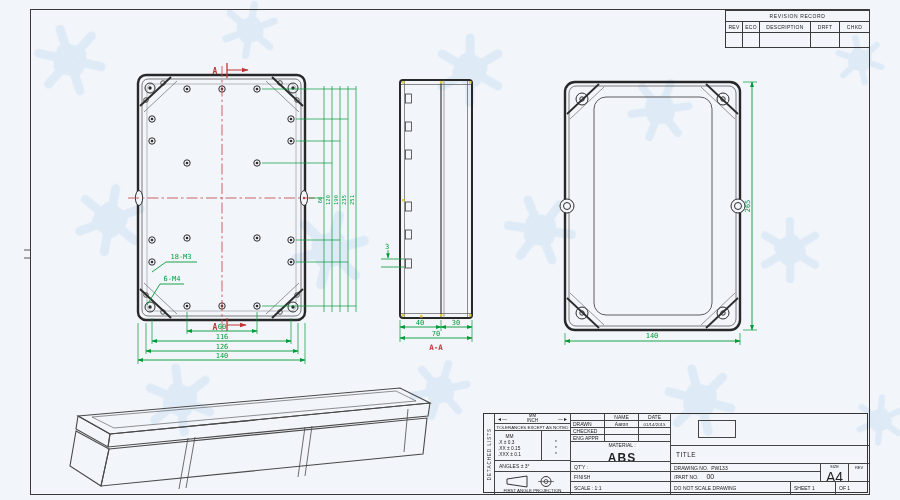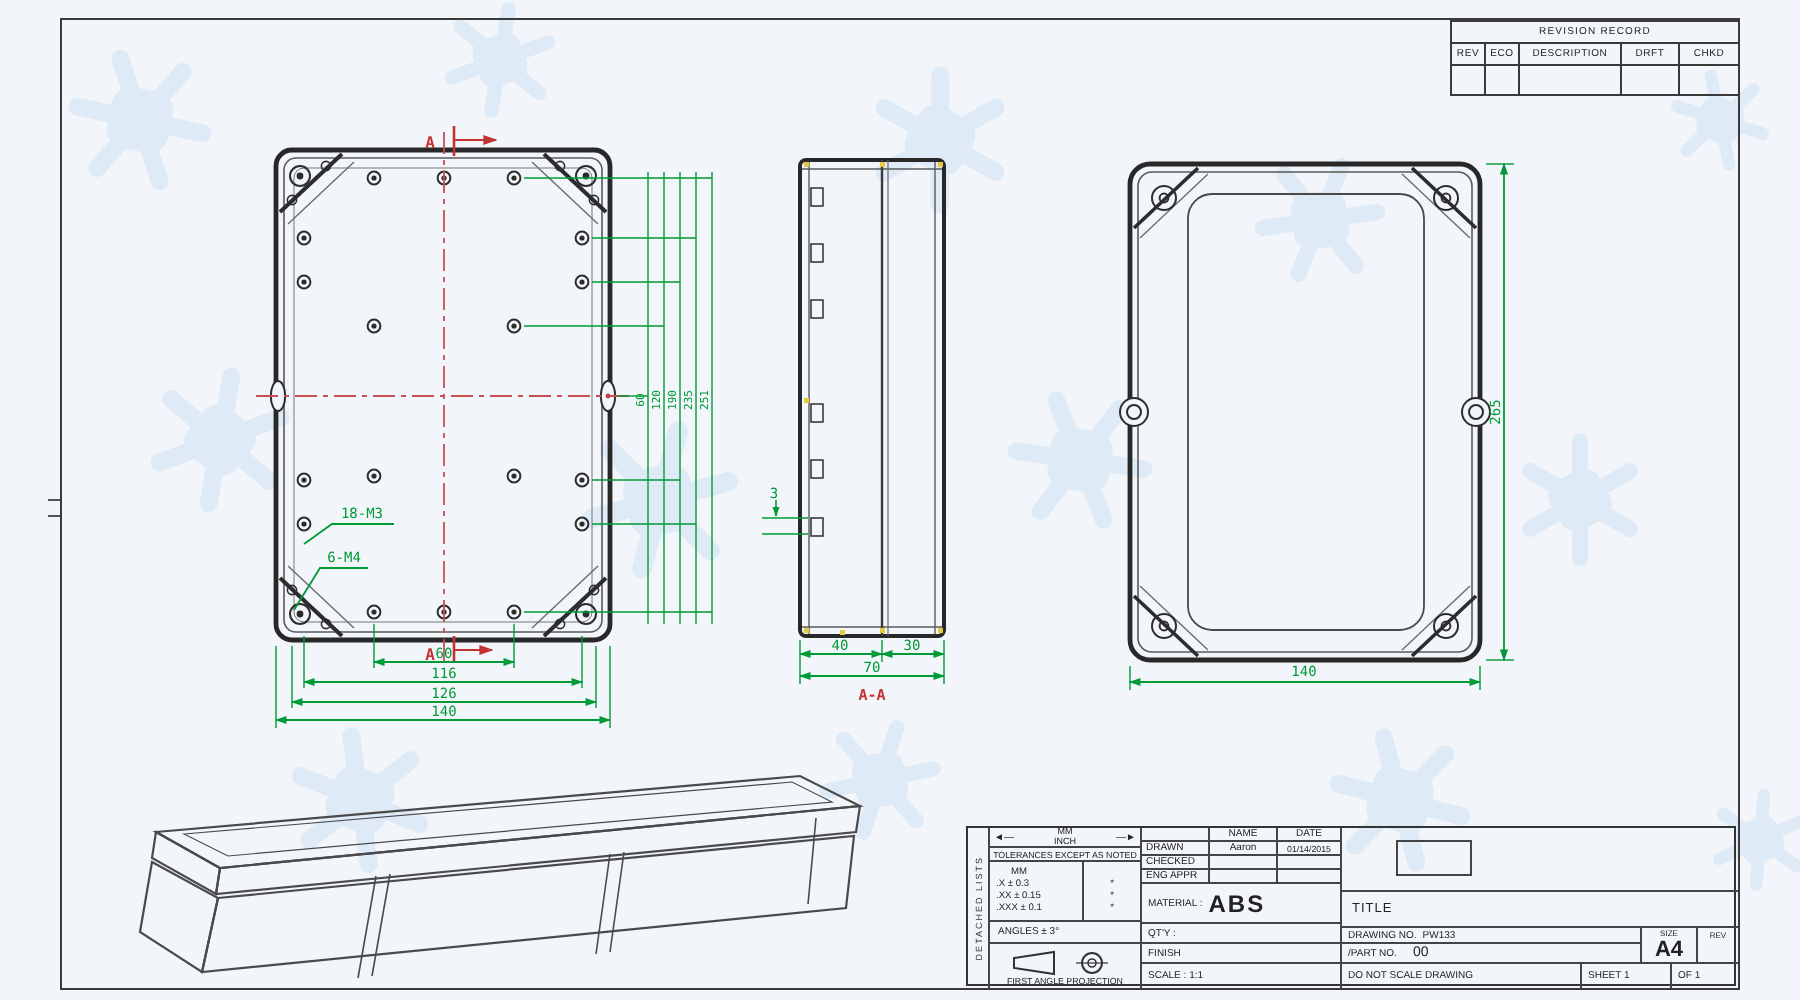--- a/index.html
+++ b/index.html
@@ -17,21 +17,21 @@
   .rev .cell{position:absolute;box-sizing:border-box;border-right:1px solid #3a3a3a;height:100%;
              display:flex;align-items:center;justify-content:center;letter-spacing:.3px;}
   
   .tb{position:absolute;left:483px;top:413px;width:385px;height:80px;border:1.5px solid #333;z-index:2;
       box-sizing:border-box;font-size:5px;}
   .tb .c{position:absolute;box-sizing:border-box;border-right:1px solid #444;border-bottom:1px solid #444;
          display:flex;align-items:center;overflow:hidden;white-space:nowrap;}
   .tb .cc{justify-content:center;}
   .vtext{writing-mode:vertical-rl;transform:rotate(180deg);font-size:4.5px;letter-spacing:1px;color:#333;}
   .big{font-size:12px;font-weight:bold;letter-spacing:1px;}
-  .a4{font-size:11px;font-weight:bold;}
+  .a4{font-size:14px;font-weight:normal;}
   .tol{line-height:6px;font-size:4.8px;}
   svg text{font-family:"DejaVu Sans Mono",monospace;}
   .dim{font-size:7px;fill:#009a36;}
   .dims{font-size:5.5px;fill:#009a36;}
   .red{fill:#c23434;font-weight:bold;}
 </style>
 </head>
 <body>
 
 <div class="page">
@@ -436,21 +436,21 @@
     <div class="c cc" style="left:155px;top:7px;width:32px;height:7px;font-size:4.4px;">01/14/2015</div>
 
     <div class="c" style="left:87px;top:14px;width:34px;height:7px;padding-left:2px;">CHECKED</div>
     <div class="c" style="left:121px;top:14px;width:34px;height:7px;"></div>
     <div class="c" style="left:155px;top:14px;width:32px;height:7px;"></div>
 
     <div class="c" style="left:87px;top:21px;width:34px;height:7px;padding-left:2px;">ENG APPR</div>
     <div class="c" style="left:121px;top:21px;width:34px;height:7px;"></div>
     <div class="c" style="left:155px;top:21px;width:32px;height:7px;"></div>
 
-    <div class="c" style="left:87px;top:28px;width:100px;height:20px;padding-left:3px;gap:3px;">
+    <div class="c" style="left:87px;top:28px;width:100px;height:20px;padding-left:3px;gap:3px;flex-direction:column;">
       <span>MATERIAL :</span>
       <span class="big">ABS</span>
     </div>
     <div class="c" style="left:87px;top:48px;width:100px;height:10px;padding-left:3px;">QT'Y :</div>
     <div class="c" style="left:87px;top:58px;width:100px;height:10px;padding-left:3px;">FINISH</div>
     <div class="c" style="left:87px;top:68px;width:100px;height:12px;border-bottom:none;padding-left:3px;">SCALE : 1:1</div>
 
     <div class="c" style="left:187px;top:0;width:198px;height:32px;border-right:none;">
       <div style="position:absolute;left:27px;top:6px;width:36px;height:16px;border:1px solid #444;"></div>
     </div>

